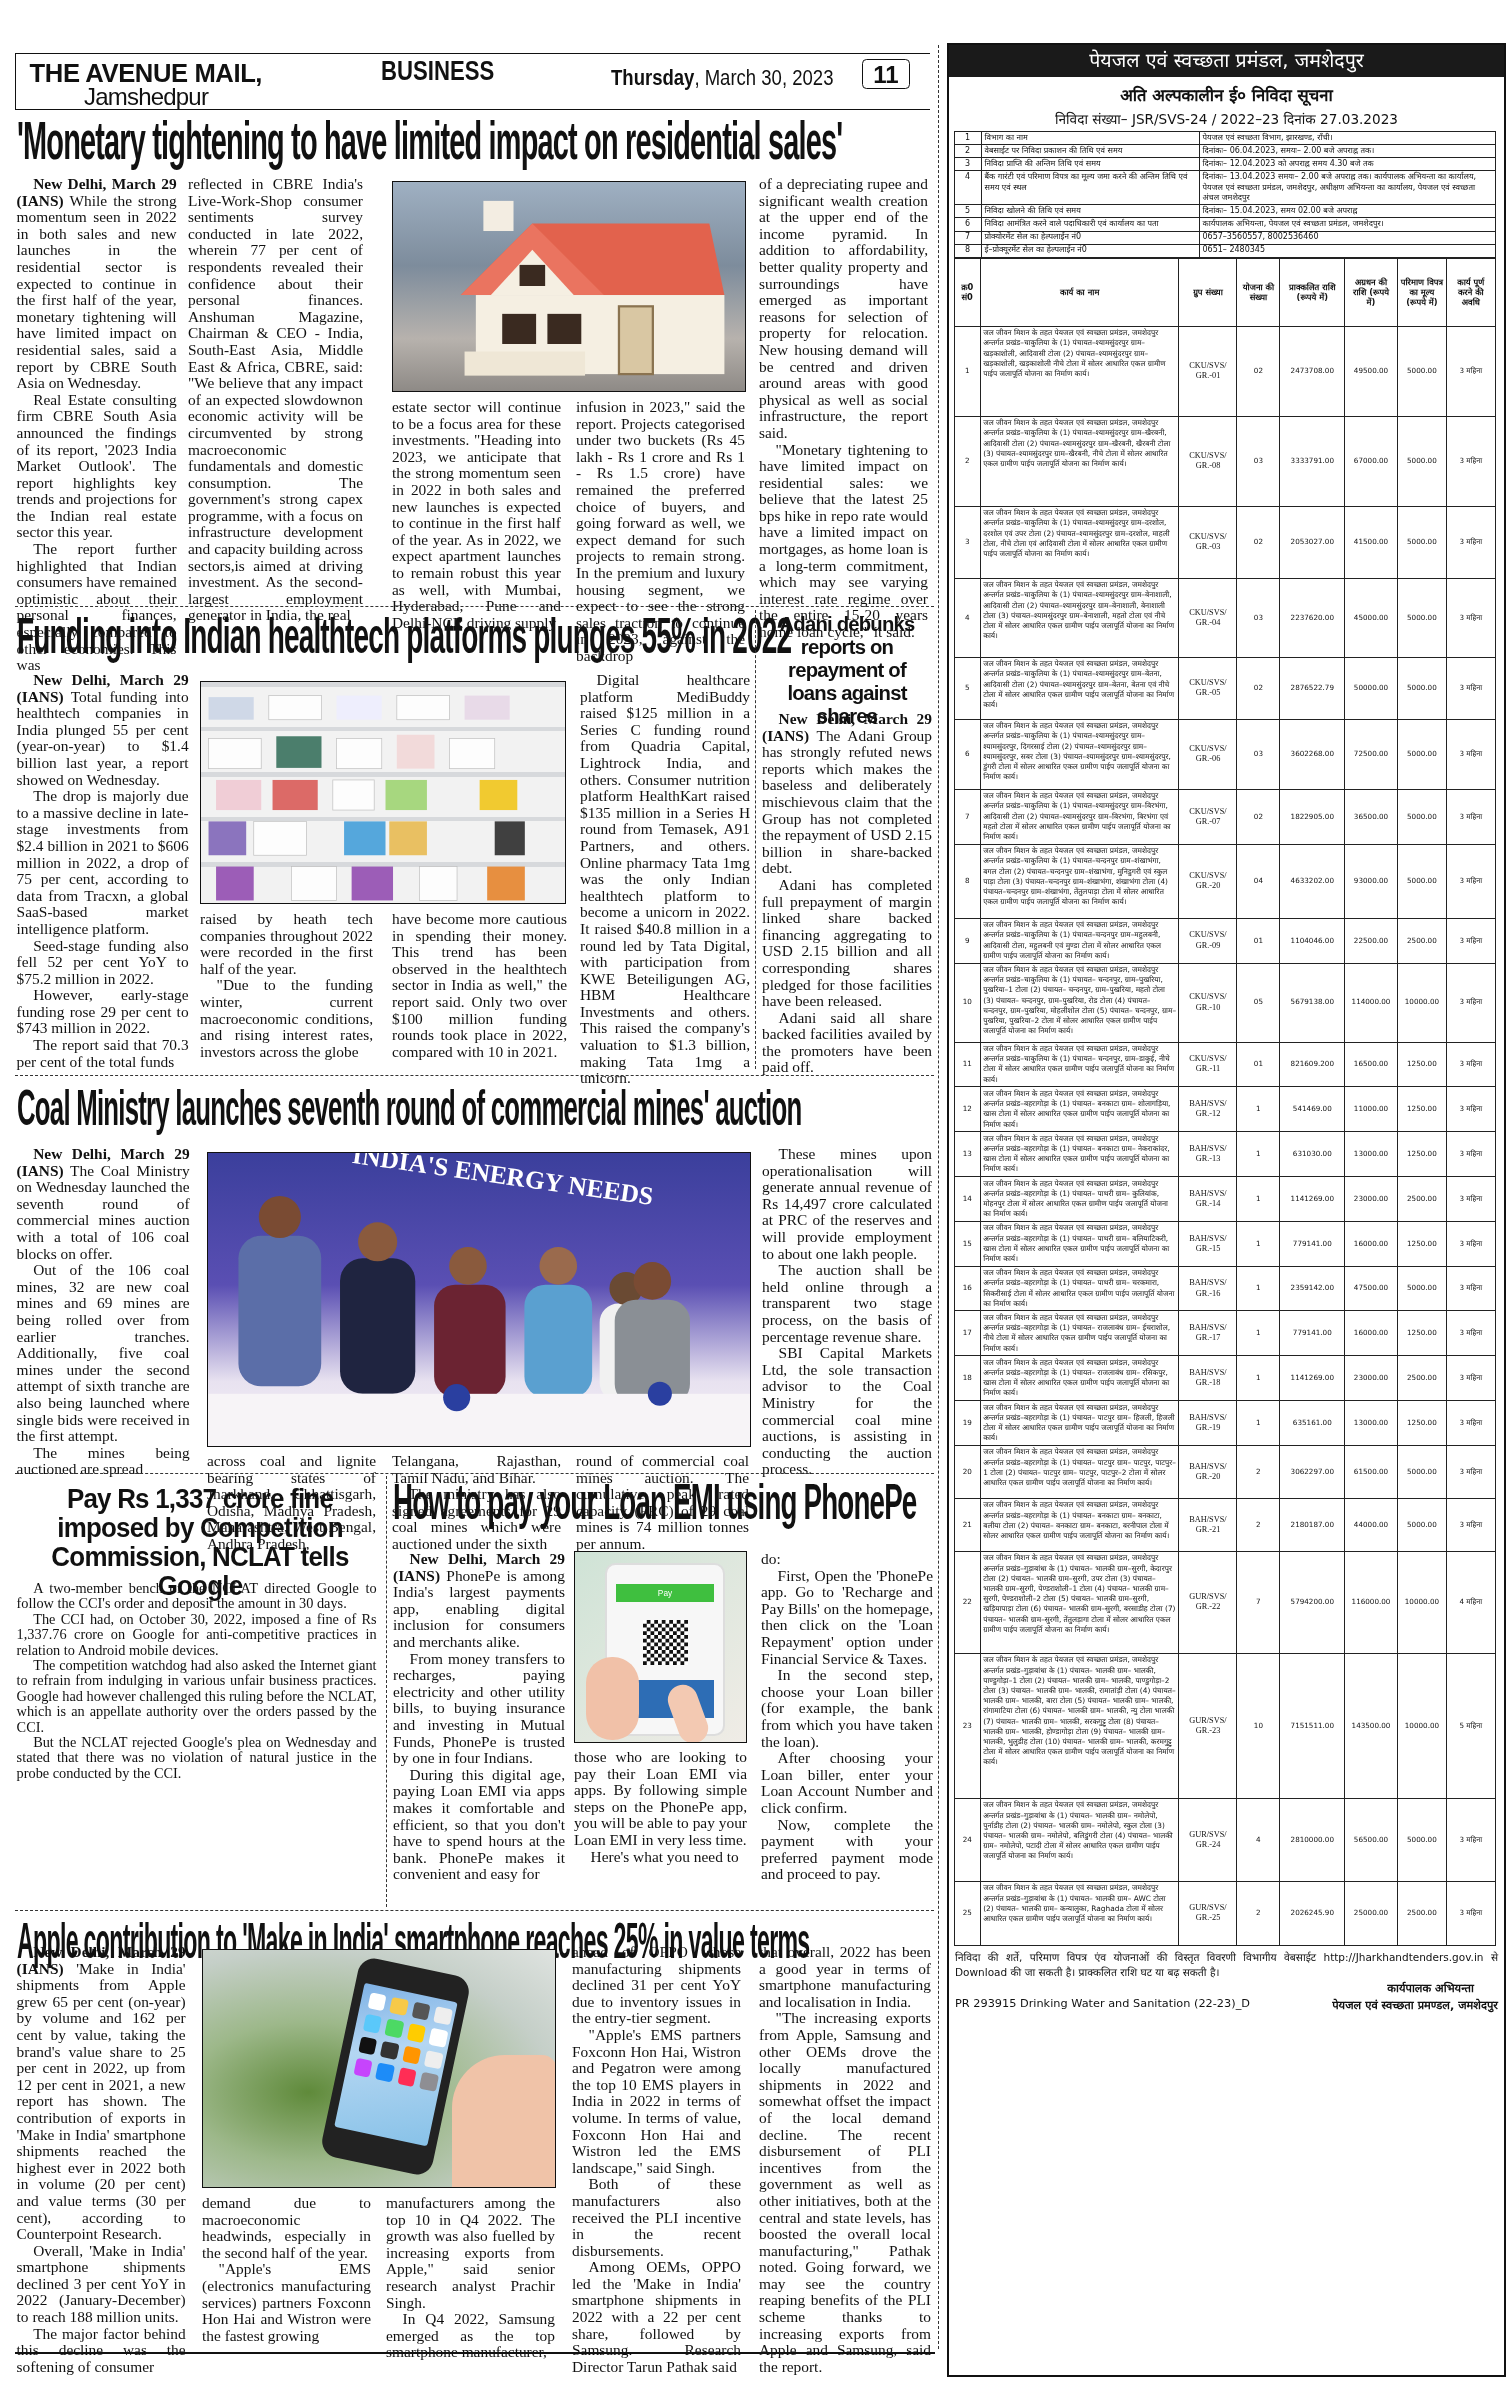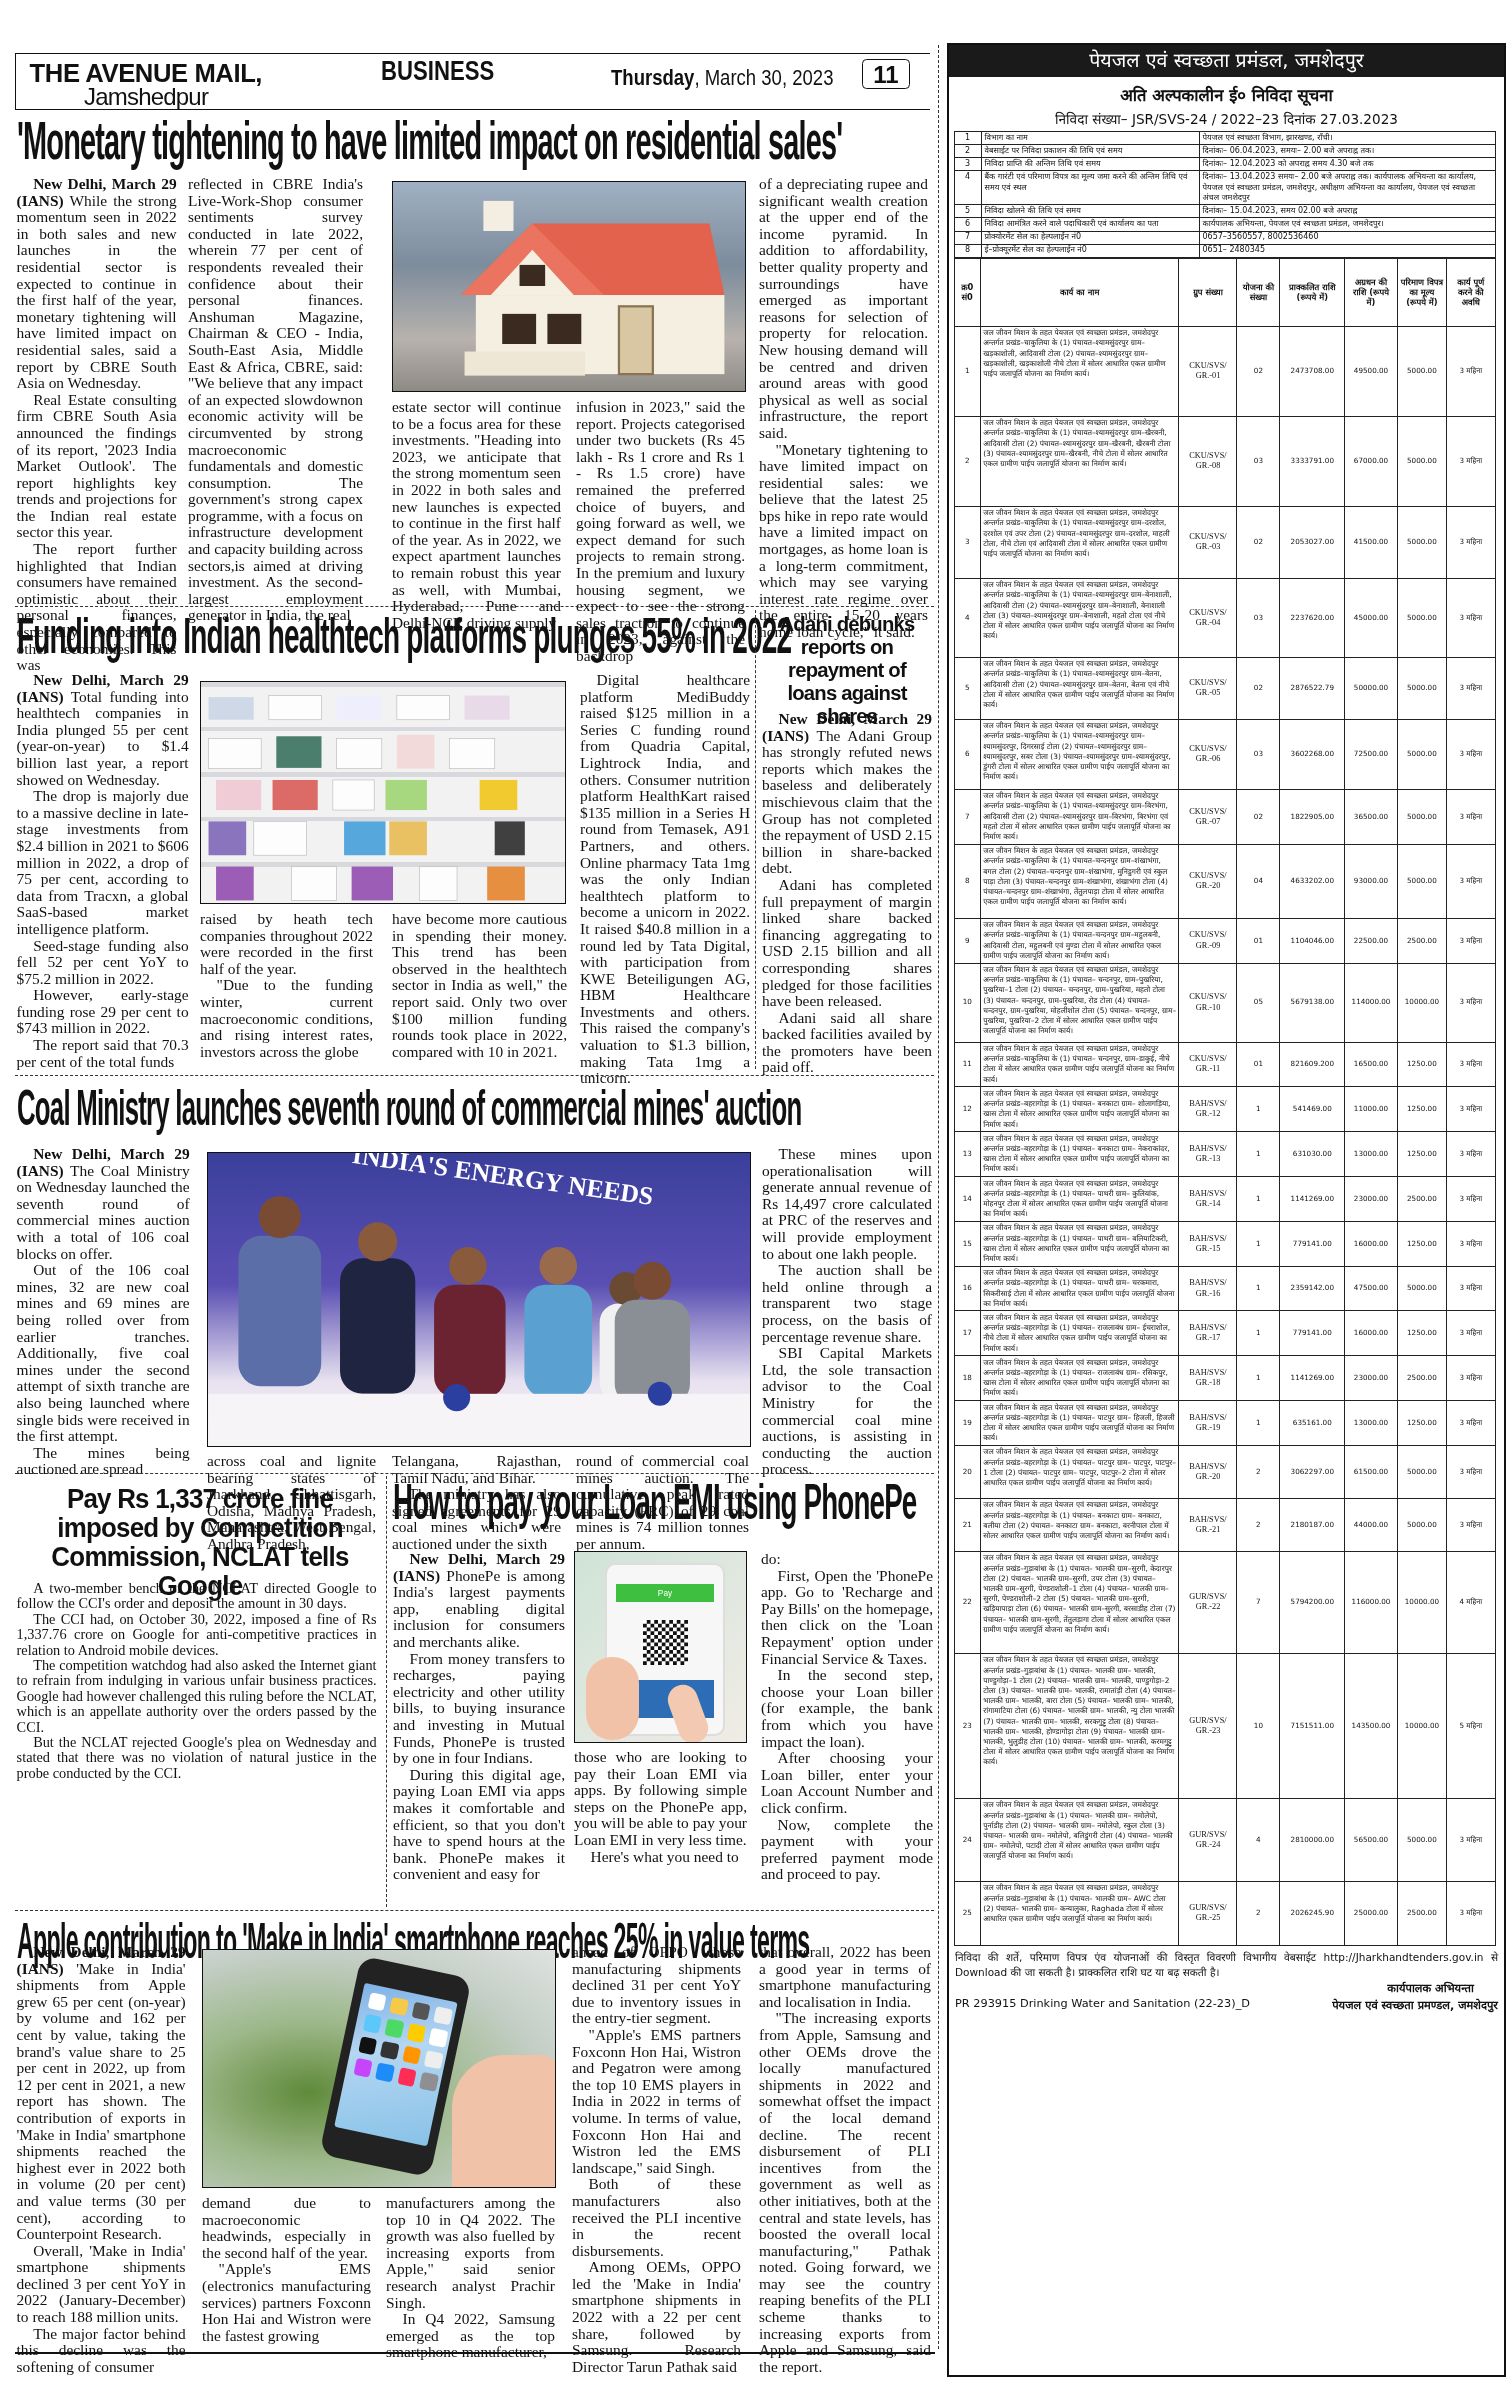--- a/index.html
+++ b/index.html
@@ -213,21 +213,21 @@
   <div style="position:absolute;left:11.3px;top:105px;width:53px;height:83px;background:#f1c1a8;border-radius:26px"></div>
   <div style="position:absolute;left:98px;top:132px;width:30px;height:60px;background:#f3c9b2;border-radius:15px;transform:rotate(-20deg)"></div>
 </div>
 <div class="abs col" style="left:574px;top:1749px;width:173px">
   <p style="text-indent:0">those who are looking to pay their Loan EMI via apps. By following simple steps on the PhonePe app, you will be able to pay your Loan EMI in very less time.</p>
   <p>Here's what you need to</p>
 </div>
 <div class="abs col" style="left:761px;top:1551px;width:172px">
   <p style="text-indent:0">do:</p>
   <p>First, Open the 'PhonePe app. Go to 'Recharge and Pay Bills' on the homepage, then click on the 'Loan Repayment' option under Financial Service &amp; Taxes.</p>
-  <p>In the second step, choose your Loan biller (for example, the bank from which you have impact the loan).</p>
+  <p>In the second step, choose your Loan biller (for example, the bank from which you have taken the loan).</p>
   <p>After choosing your Loan biller, enter your Loan Account Number and click confirm.</p>
   <p>Now, complete the payment with your preferred payment mode and proceed to pay.</p>
 </div>
 
 <div class="abs dash-h" style="left:15px;top:1910px;width:919px"></div>
 
 <div class="abs hl" style="left:16.6px;top:1916px;font-size:50px;transform:scaleX(.463)">Apple contribution to 'Make in India' smartphone reaches 25% in value terms</div>
 <div class="abs col" style="left:16.6px;top:1944px;width:169px">
   <p><b>New Delhi, March 29 (IANS)</b><span> 'Make in India' shipments from Apple grew 65 per cent (on-year) by volume and 162 per cent by value, taking the brand's value share to 25 per cent in 2022, up from 12 per cent in 2021, a new report has shown. The contribution of exports in 'Make in India' smartphone shipments reached the highest ever in 2022 both in volume (20 per cent) and value terms (30 per cent), according to Counterpoint Research.</span></p>
   <p>Overall, 'Make in India' smartphone shipments declined 3 per cent YoY in 2022 (January-December) to reach 188 million units.</p>

